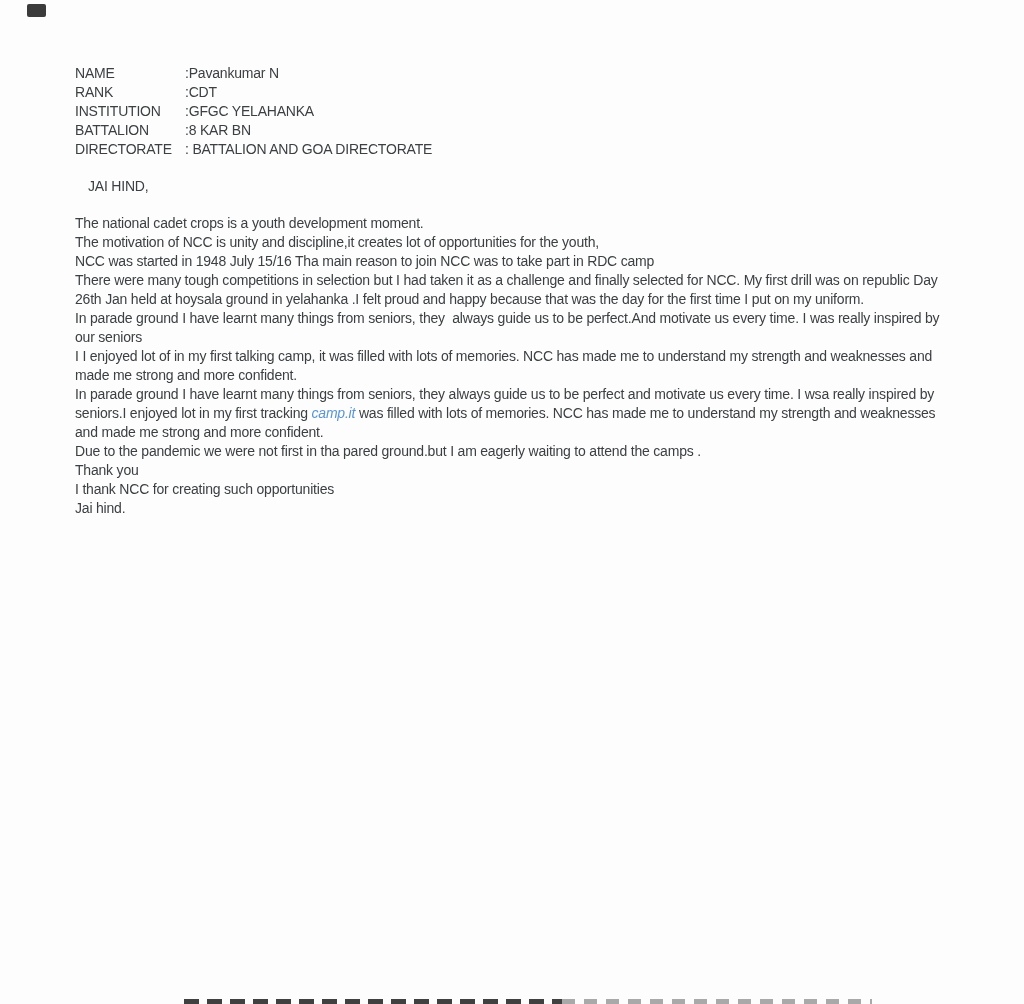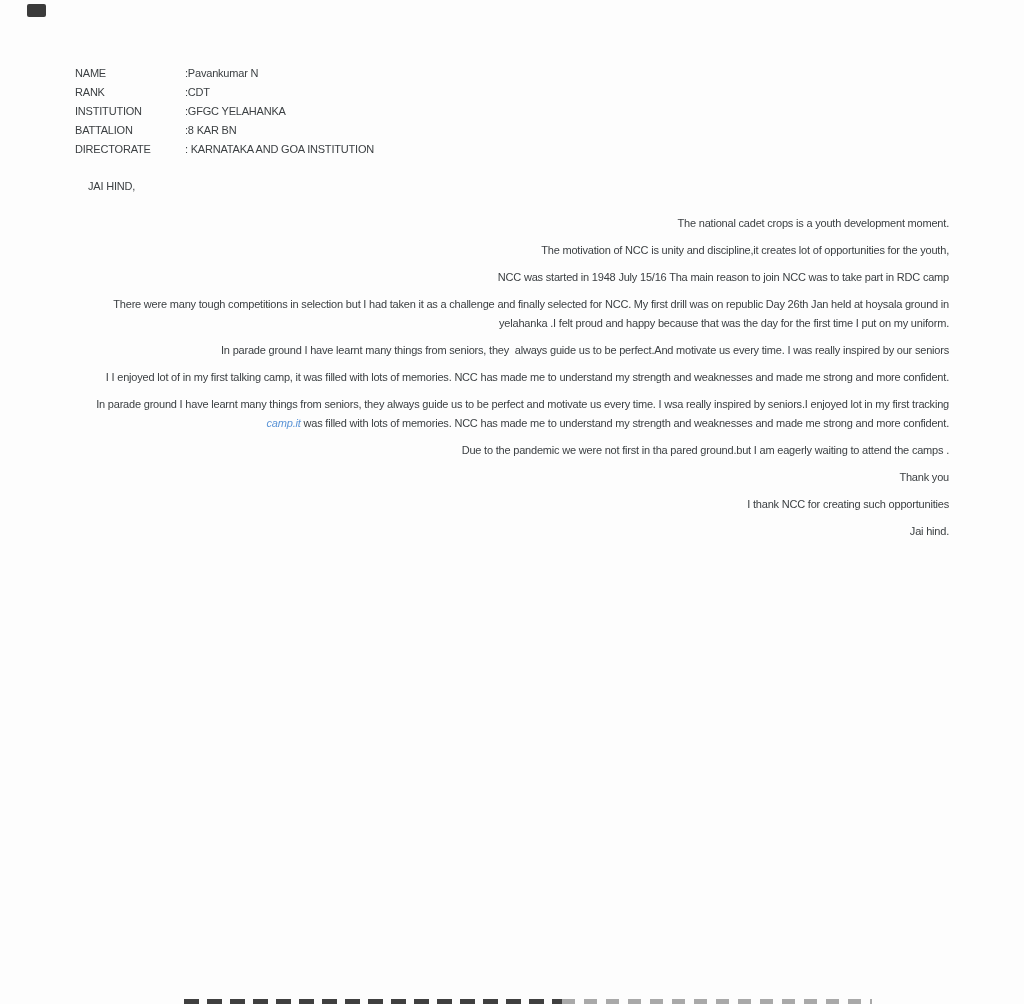--- a/index.html
+++ b/index.html
@@ -13,38 +13,37 @@
     overflow: hidden;
     background: #fdfdfd;
     font-family: "Liberation Sans", sans-serif;
     color: #3c4043;
   }
   .doc {
     position: absolute;
     left: 75px;
     top: 64px;
     width: 882px;
-    font-size: 11px;
+    font-size: 14px;
     line-height: 19px;
     letter-spacing: -0.2px;
   }
   .field-row {
     white-space: pre-wrap;
   }
   .field-label {
     display: inline-block;
     width: 110px;
   }
   .salutation {
     margin: 18px 13px;
   }
   .body-par {
-    margin: 8px;
+    margin: 0;
     white-space: pre-wrap;
-    text-align: right;
   }
   .doc-link {
     color: #5b94d6;
     text-decoration: none;
     cursor: pointer;
     font-style: italic;
   }
   
   .artifact-top {
     position: absolute;
@@ -77,21 +76,21 @@
 
 <div class="artifact-top"></div>
 
 <div class="doc">
 
   <div class="header-block">
     <div class="field-row"><span class="field-label">NAME</span><span class="field-value">:Pavankumar N</span></div>
     <div class="field-row"><span class="field-label">RANK</span><span class="field-value">:CDT</span></div>
     <div class="field-row"><span class="field-label">INSTITUTION</span><span class="field-value">:GFGC YELAHANKA</span></div>
     <div class="field-row"><span class="field-label">BATTALION</span><span class="field-value">:8 KAR BN</span></div>
-    <div class="field-row"><span class="field-label">DIRECTORATE</span><span class="field-value">: KARNATAKA AND GOA INSTITUTION</span></div>
+    <div class="field-row"><span class="field-label">DIRECTORATE</span><span class="field-value">: BATTALION AND GOA DIRECTORATE</span></div>
   </div>
 
   <div class="salutation">JAI HIND,</div>
 
   <div class="body-block">
     <p class="body-par">The national cadet crops is a youth development moment.</p>
     <p class="body-par">The motivation of NCC is unity and discipline,it creates lot of opportunities for the youth,</p>
     <p class="body-par">NCC was started in 1948 July 15/16 Tha main reason to join NCC was to take part in RDC camp</p>
     <p class="body-par">There were many tough competitions in selection but I had taken it as a challenge and finally selected for NCC. My first drill was on republic Day 26th Jan held at hoysala ground in yelahanka .I felt proud and happy because that was the day for the first time I put on my uniform.</p>
     <p class="body-par">In parade ground I have learnt many things from seniors, they  always guide us to be perfect.And motivate us every time. I was really inspired by our seniors</p>

